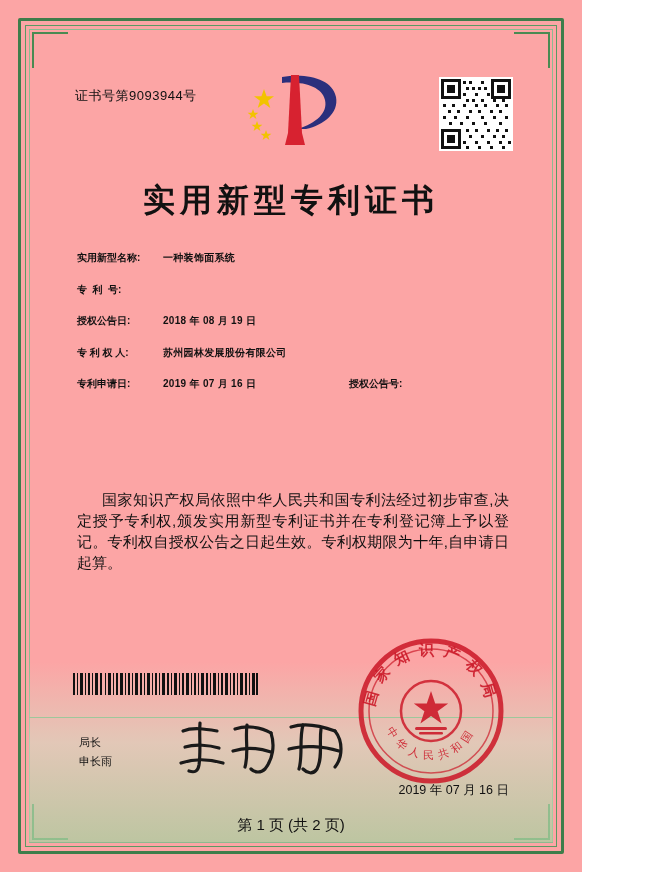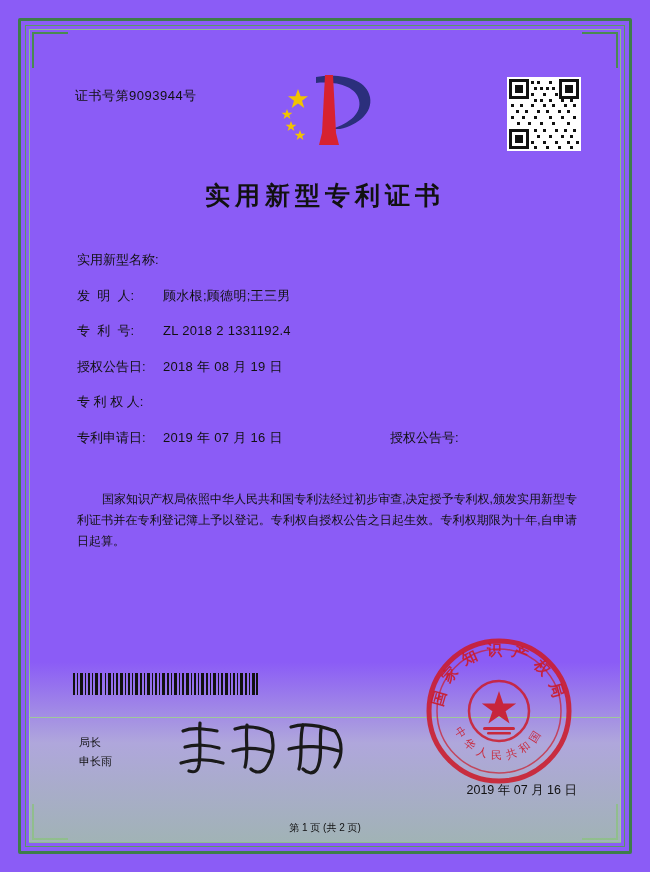--- a/index.html
+++ b/index.html
@@ -10,24 +10,24 @@
     width: 650px;
     height: 872px;
     background: #ffffff;
     font-family: "Liberation Sans", sans-serif;
     color: #1a1a1a;
     overflow: hidden;
   }
 
   .certificate {
     position: relative;
-    width: 650px;
+    width: 582px;
     height: 872px;
     box-sizing: border-box;
-    background: #8b5cf6;
+    background: #fca5a5;
   }
 
   
   .frame-outer {
     position: absolute;
     left: 18px;
     top: 18px;
     right: 18px;
     bottom: 18px;
     border: 3px solid #3e7d4a;
@@ -119,69 +119,69 @@
     height: 74px;
   }
 
   .title {
     position: absolute;
     left: 0;
     right: 0;
     top: 150px;
     text-align: center;
     font-family: "DejaVu Serif", serif;
-    font-size: 25px;
+    font-size: 32px;
     font-weight: bold;
     letter-spacing: 5px;
     color: #111;
   }
 
   .fields {
     position: absolute;
     left: 48px;
     right: 40px;
     top: 222px;
   }
   .field-row {
     display: flex;
     align-items: baseline;
-    font-size: 13px;
+    font-size: 10px;
     margin-bottom: 17.5px;
     color: #111;
+    font-weight: bold;
   }
   .field-label {
     flex: 0 0 auto;
     width: 86px;
     letter-spacing: 0px;
     white-space: pre;
   }
   .field-value {
     flex: 1 1 auto;
     letter-spacing: 0.3px;
   }
   .field-row.split .field-value {
     flex: 0 0 auto;
     width: 186px;
   }
   .field-label2 {
     flex: 0 0 auto;
     width: 80px;
     text-align: left;
-    margin-left: 41px;
   }
   .field-value2 {
     flex: 1 1 auto;
   }
 
   .paragraphs {
     position: absolute;
     left: 48px;
     right: 44px;
     top: 460px;
-    font-size: 12px;
+    font-size: 15px;
     line-height: 21px;
     color: #111;
     text-align: justify;
   }
   .paragraphs p {
     margin: 0 0 2px 0;
     text-indent: 25px;
   }
 
   
@@ -226,21 +226,21 @@
     font-size: 12.5px;
     color: #111;
   }
 
   .page-no {
     position: absolute;
     left: 0;
     right: 0;
     bottom: 8px;
     text-align: center;
-    font-size: 10px;
+    font-size: 15px;
     color: #111;
   }
 </style>
 </head>
 <body>
 
 <div class="certificate">
 
   <div class="frame-outer"></div>
   <div class="frame-mid"></div>
@@ -351,39 +351,36 @@
         </g>
       </svg>
     </div>
 
     <div class="title">实用新型专利证书</div>
 
     <div class="fields">
 
       <div class="field-row">
         <span class="field-label">实用新型名称:</span>
+        <span class="field-value">一种装饰面系统</span>
       </div>
 
-      <div class="field-row">
-        <span class="field-label">发  明  人:</span>
-        <span class="field-value">顾水根;顾德明;王三男</span>
-      </div>
 
       <div class="field-row">
         <span class="field-label">专  利  号:</span>
-        <span class="field-value">ZL 2018 2 1331192.4</span>
       </div>
 
       <div class="field-row">
         <span class="field-label">授权公告日:</span>
         <span class="field-value">2018 年 08 月 19 日</span>
       </div>
 
       <div class="field-row">
         <span class="field-label">专 利 权 人:</span>
+        <span class="field-value">苏州园林发展股份有限公司</span>
       </div>
 
 
       <div class="field-row split">
         <span class="field-label">专利申请日:</span>
         <span class="field-value">2019 年 07 月 16 日</span>
         <span class="field-label2">授权公告号:</span>
       </div>
 
     </div>

